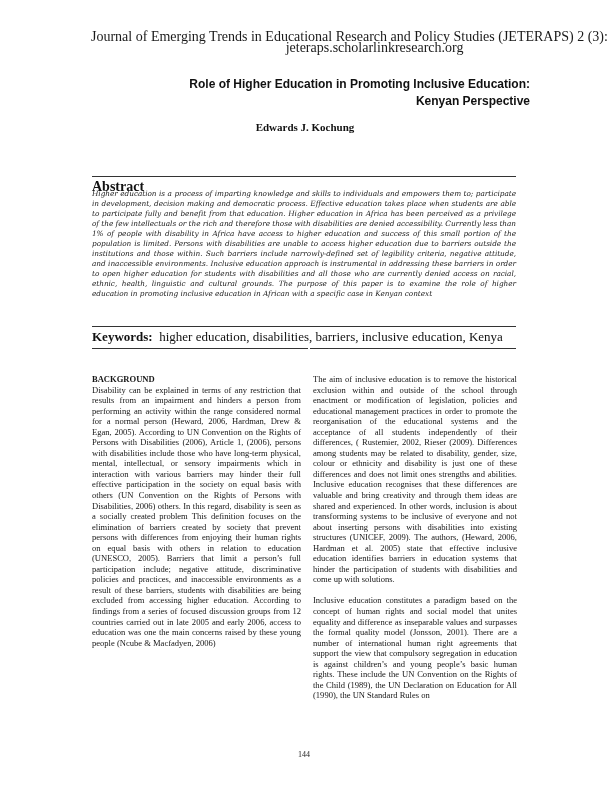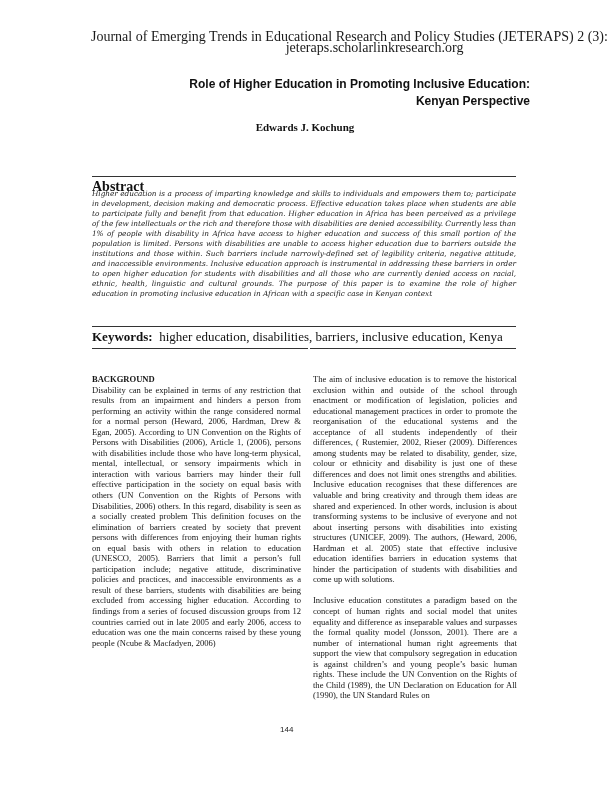--- a/index.html
+++ b/index.html
@@ -18,21 +18,21 @@
     .abstract-head { position: absolute; left: 92px; top: 179px; font-family: "Liberation Serif", serif; font-weight: bold; font-size: 14px; color: #111; }
     .abstract-body { position: absolute; left: 92px; top: 189px; width: 424px; font-family: "DejaVu Serif", serif; font-style: italic; font-size: 7.35px; line-height: 9.95px; text-align: justify; color: #222; letter-spacing: -0.05px; }
     .keywords { position: absolute; left: 92px; top: 329px; font-family: "Liberation Serif", serif; font-size: 13px; color: #111; white-space: nowrap; }
     .keywords b { font-weight: bold; }
     .col { position: absolute; top: 351px; font-family: "Liberation Serif", serif; font-size: 8.55px; line-height: 10.55px; text-align: justify; color: #151515; margin-top: 23px; }
     .col.left { left: 92px; width: 209px; }
     .col.right { left: 313px; width: 204px; }
     .col p { margin: 0; }
     .col p + p { margin-top: 10.5px; }
     .col .section-head { font-weight: bold; margin: 0; line-height: 10.5px; }
-    .pagenum { position: absolute; left: 280px; width: 48px; top: 725px; text-align: left; font-family: Liberation Sans, sans-serif; font-size: 8px; color: #222; }
+    .pagenum { position: absolute; left: 280px; width: 48px; top: 750px; text-align: center; font-family: Liberation Serif, serif; font-size: 8px; color: #222; }
   </style>
 </head>
 <body>
 
 <div class="page">
 
   <div class="header">
     <div>Journal of Emerging Trends in Educational Research and Policy Studies (JETERAPS) 2 (3): 144-149</div>
     <div>jeteraps.scholarlinkresearch.org</div>
   </div>

